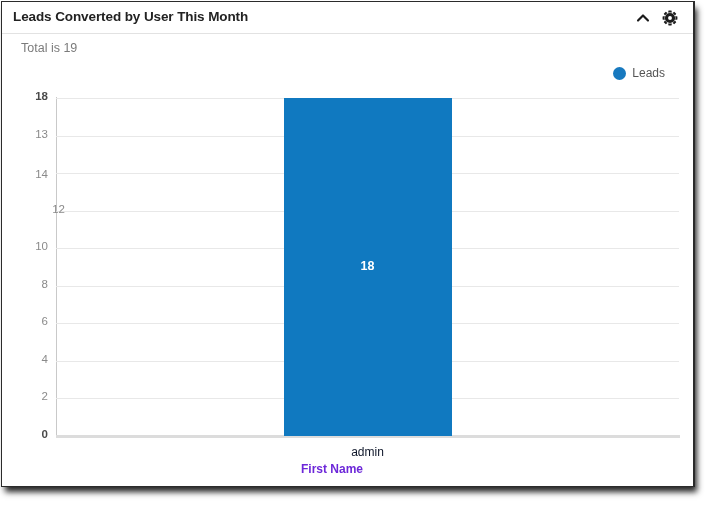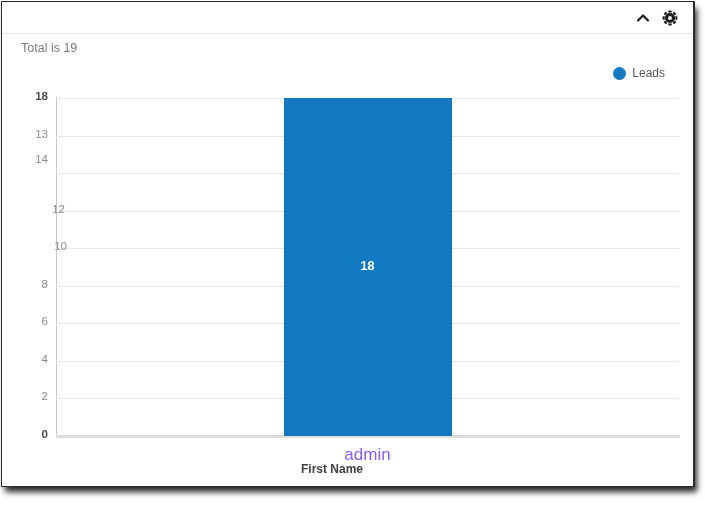--- a/index.html
+++ b/index.html
@@ -151,41 +151,42 @@
     text-align: center;
     color: #ffffff;
     font-size: 12.5px;
     font-weight: bold;
     pointer-events: none;
   }
   .x-category {
     position: absolute;
     top: 443px;
     text-align: center;
-    font-size: 17px;
-    color: #8b5cf6;
+    font-size: 12px;
+    color: #0f172a;
     white-space: nowrap;
   }
   #x-axis-title {
     position: absolute;
     left: 0;
     top: 460px;
     width: 660px;
     text-align: center;
     font-size: 12px;
     font-weight: bold;
-    color: #404040;
+    color: #6d28d9;
   }
 </style>
 </head>
 <body>
 
 <div id="panel">
 
   <div id="panel-header">
+    <div id="panel-title">Leads Converted by User This Month</div>
 
     <div id="collapse-icon" class="header-icon">
       <svg width="20" height="20" viewBox="0 0 20 20" aria-hidden="true">
         <path d="M5 12.6 L10 7.4 L15 12.6" fill="none" stroke="#1b1b1b" stroke-width="2.1" stroke-linecap="round" stroke-linejoin="round"></path>
       </svg>
     </div>
 
     <div id="settings-icon" class="header-icon">
       <svg width="20" height="20" viewBox="0 0 20 20" aria-hidden="true">
         <g fill="#1b1b1b">
@@ -234,23 +235,23 @@
         </div>
       </div>
   </div>
 
   <div id="ytick-labels">
       <div class="ytick-label bold" style="left: 0px; width: 46px; top: 426px;">0</div>
       <div class="ytick-label" style="left: 0px; width: 46px; top: 388.444px;">2</div>
       <div class="ytick-label" style="left: 0px; width: 46px; top: 350.889px;">4</div>
       <div class="ytick-label" style="left: 0px; width: 46px; top: 313.333px;">6</div>
       <div class="ytick-label" style="left: 0px; width: 46px; top: 275.778px;">8</div>
-      <div class="ytick-label" style="left: 0px; width: 46px; top: 238.222px; margin-left: 19px;">10</div>
+      <div class="ytick-label" style="left: 0px; width: 46px; top: 238.222px;">10</div>
       <div class="ytick-label" style="left: 17px; width: 46px; top: 200.667px;">12</div>
-      <div class="ytick-label" style="left: 0px; width: 46px; top: 151px; text-align: right;">14</div>
+      <div class="ytick-label" style="left: 0px; width: 46px; top: 166px; text-align: right;">14</div>
       <div class="ytick-label" style="left: 0px; width: 46px; top: 125.556px;">13</div>
       <div class="ytick-label bold" style="left: 0px; width: 46px; top: 88px;">18</div>
     </div>
   <div id="xcat-labels">
       <div class="x-category" style="left: 54px; width: 623px;">admin</div>
     </div>
 
 </div>
 
 </body></html>

